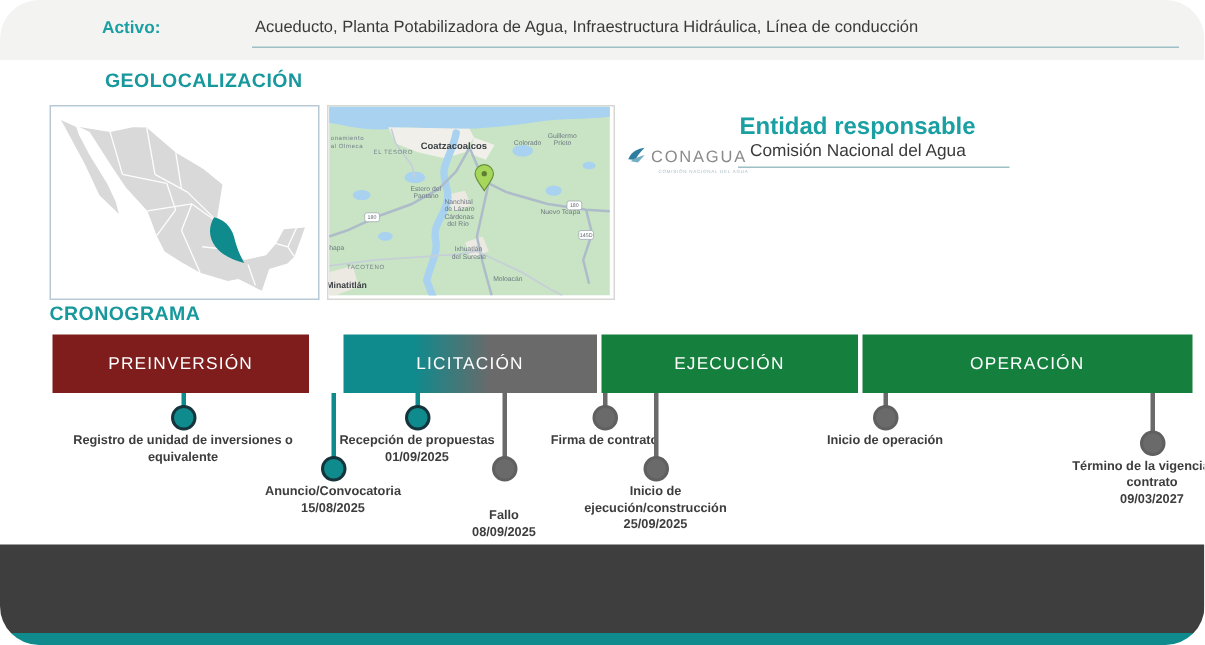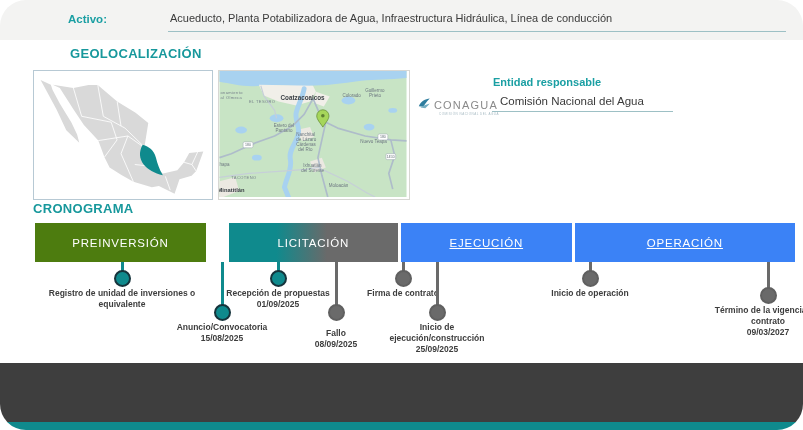--- a/index.html
+++ b/index.html
@@ -21,34 +21,34 @@
   .detmap{left:218px;top:70px;width:190px;height:128px;border:1px solid #d7d7d3;}
   .map-box svg{display:block;}
 
   .ml-sm{font-size:4.6px;fill:#6d7780;font-family:"Liberation Sans",sans-serif;}
   .ml-xs{font-size:4.1px;fill:#76808a;letter-spacing:.4px;font-family:"Liberation Sans",sans-serif;}
   .ml-city{font-size:6.4px;font-weight:bold;fill:#3c4146;font-family:"Liberation Sans",sans-serif;}
   .ml-town{font-size:5.9px;font-weight:bold;fill:#3c4146;font-family:"Liberation Sans",sans-serif;}
   .badge-t{font-size:3.6px;fill:#5f6a73;font-family:"Liberation Sans",sans-serif;}
 
   
-  .field-label{position:absolute;left:493px;top:76px;font-size:11px;font-weight:bold;color:#1A9FA3;}
+  .field-label{position:absolute;left:493px;top:76px;font-size:16px;font-weight:bold;color:#1A9FA3;}
   .field-value{position:absolute;left:500px;top:95px;font-size:11.5px;color:#3a3a3a;}
   .field-rule{position:absolute;left:492px;top:111px;width:181px;height:1px;background:#9dc0c5;}
   .conagua{position:absolute;left:418px;top:95px;width:80px;}
   .conagua-row{display:flex;align-items:flex-end;gap:3px;}
   .conagua-word{font-family:Liberation Sans, sans-serif;font-size:11px;color:#8a8a8a;letter-spacing:1.2px;}
   .conagua-tag{font-size:3px;color:#a9bcc4;letter-spacing:.5px;margin:1px 0 0 21px;white-space:nowrap;}
 
   
   .phase-bar{position:absolute;left:35px;top:223px;width:760px;height:39px;display:flex;gap:3px;}
   .phase{height:39px;display:flex;align-items:center;justify-content:center;
          color:#fff;font-size:11.5px;letter-spacing:.8px;}
-  .phase.done{background:#4d7c0f;}
-  .phase.pending{background:#3b82f6;text-decoration:underline;}
+  .phase.done{background:#7f1d1d;}
+  .phase.pending{background:#15803d;}
   .phase.mixed{background:linear-gradient(90deg,#0F8A8D 0%,#0F8A8D 28%,#6A6A6A 58%,#6A6A6A 100%);}
 
   .stem{position:absolute;width:3px;top:262px;}
   .stem.done{background:#0F8A8D;}
   .stem.pending{background:#6A6A6A;}
   .m-circle{position:absolute;width:17px;height:17px;border-radius:50%;box-sizing:border-box;}
   .m-circle.done{background:#0F8A8D;border:2px solid #16343c;}
   .m-circle.pending{background:#6A6A6A;border:2px solid #606060;}
   .m-label{position:absolute;font-size:8.5px;font-weight:bold;color:#3d3d3d;text-align:center;
            line-height:1.32;white-space:pre-line;}
@@ -202,21 +202,21 @@
       <div class="stem done" style="left: 220.5px; height: 50px;"></div>
       <div class="m-circle done" style="left: 213.5px; top: 303.5px;"></div>
       <div class="m-label" style="width: 130px; left: 157px; top: 322px;">Anuncio/Convocatoria
 15/08/2025</div>
       <div class="stem done" style="left: 276.5px; height: 16px;"></div>
       <div class="m-circle done" style="left: 269.5px; top: 269.5px;"></div>
       <div class="m-label" style="width: 130px; left: 213px; top: 288px;">Recepción de propuestas
 01/09/2025</div>
       <div class="stem pending" style="left: 334.5px; height: 50px;"></div>
       <div class="m-circle pending" style="left: 327.5px; top: 303.5px;"></div>
-      <div class="m-label" style="width: 90px; left: 291px; top: 328px;">Fallo
+      <div class="m-label" style="width: 90px; left: 291px; top: 338px;">Fallo
 08/09/2025</div>
       <div class="stem pending" style="left: 401.5px; height: 16px;"></div>
       <div class="m-circle pending" style="left: 394.5px; top: 269.5px;"></div>
       <div class="m-label" style="width: 100px; left: 353px; top: 288px;">Firma de contrato</div>
       <div class="stem pending" style="left: 435.5px; height: 50px;"></div>
       <div class="m-circle pending" style="left: 428.5px; top: 303.5px;"></div>
       <div class="m-label" style="width: 118px; left: 378px; top: 322px;">Inicio de ejecución/construcción
 25/09/2025</div>
       <div class="stem pending" style="left: 588.5px; height: 16px;"></div>
       <div class="m-circle pending" style="left: 581.5px; top: 269.5px;"></div>

